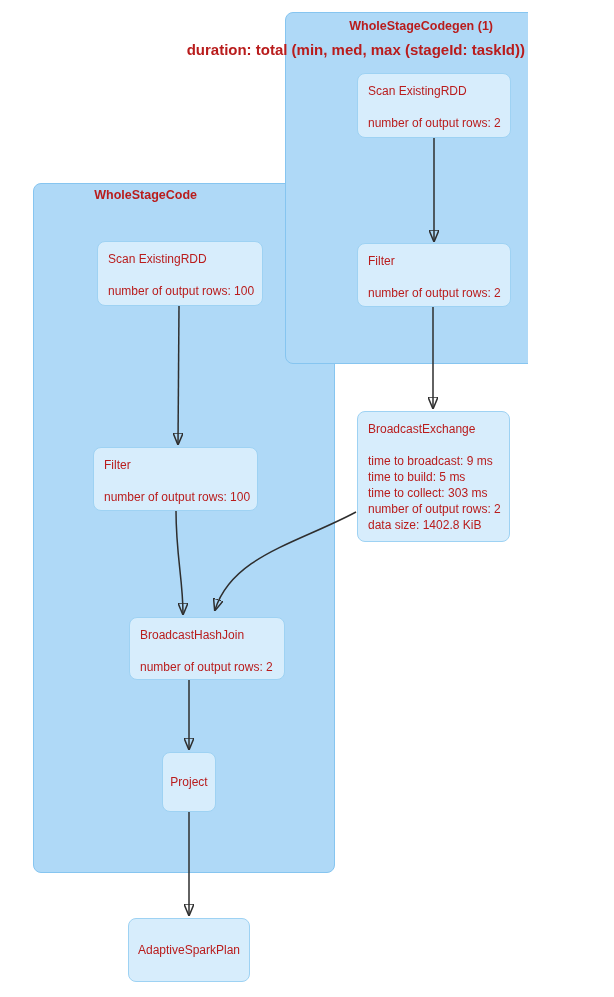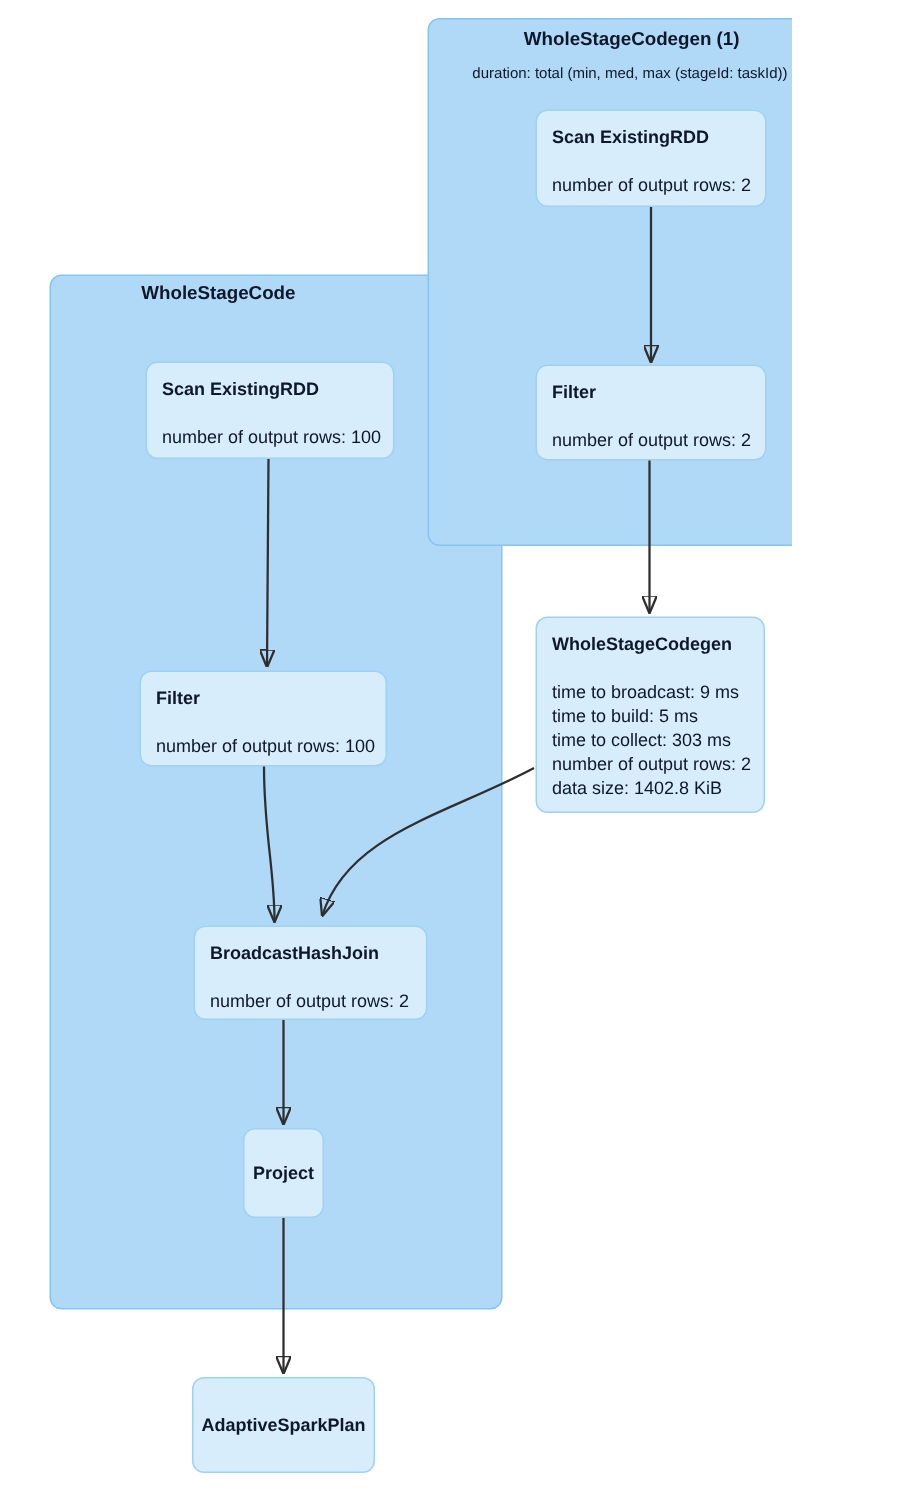--- a/index.html
+++ b/index.html
@@ -2,60 +2,61 @@
 <html><head>
 <meta charset="utf-8">
 <style>
   html, body { margin: 0; padding: 0; background: #ffffff; }
   .canvas {
     position: relative;
     width: 528px;
     height: 997px;
     background: #ffffff;
     font-family: "Liberation Sans", sans-serif;
-    color: #0f172a;
+    color: #b91c1c;
     overflow: hidden;
   }
   .cluster {
     position: absolute;
     background: #afd9f7;
     border: 1px solid #86c5f0;
     border-radius: 8px;
     box-sizing: border-box;
     z-index: 1;
   }
   .cluster-title {
     position: absolute;
     font-weight: bold;
     font-size: 12.5px;
     line-height: 15px;
     white-space: nowrap;
     z-index: 4;
   }
   .cluster-duration {
     position: absolute;
-    font-size: 10px;
+    font-size: 15px;
     line-height: 13px;
     text-align: left;
     white-space: nowrap;
     z-index: 4;
+    font-weight: bold;
   }
   .node {
     position: absolute;
     background: #d7edfc;
     border: 1px solid #9ed2f3;
     border-radius: 8px;
     box-sizing: border-box;
     padding: 9px 10px;
     font-size: 12px;
     line-height: 16px;
     white-space: nowrap;
     z-index: 3;
   }
-  .node .node-title { font-weight: bold; margin-bottom: 16px; }
+  .node .node-title { font-weight: normal; margin-bottom: 16px; }
   .node .node-metric { font-weight: normal; }
   .node.compact {
     display: flex;
     align-items: center;
     justify-content: center;
     padding: 0;
   }
   .node.compact .node-title { margin: 0; }
   svg.edges {
     position: absolute;
@@ -86,21 +87,21 @@
     <div class="node-title">Scan ExistingRDD</div>
     <div class="node-metric">number of output rows: 2</div>
   </div>
 
   <div class="node" style="left:357px; top:243px; width:154px; height:64px;">
     <div class="node-title">Filter</div>
     <div class="node-metric">number of output rows: 2</div>
   </div>
 
   <div class="node" style="left:357px; top:411px; width:153px; height:131px;">
-    <div class="node-title">WholeStageCodegen</div>
+    <div class="node-title">BroadcastExchange</div>
     <div class="node-metric">time to broadcast: 9 ms</div>
     <div class="node-metric">time to build: 5 ms</div>
     <div class="node-metric">time to collect: 303 ms</div>
     <div class="node-metric">number of output rows: 2</div>
     <div class="node-metric">data size: 1402.8 KiB</div>
   </div>
 
   <div class="node" style="left:97px; top:241px; width:166px; height:65px;">
     <div class="node-title">Scan ExistingRDD</div>
     <div class="node-metric">number of output rows: 100</div>

